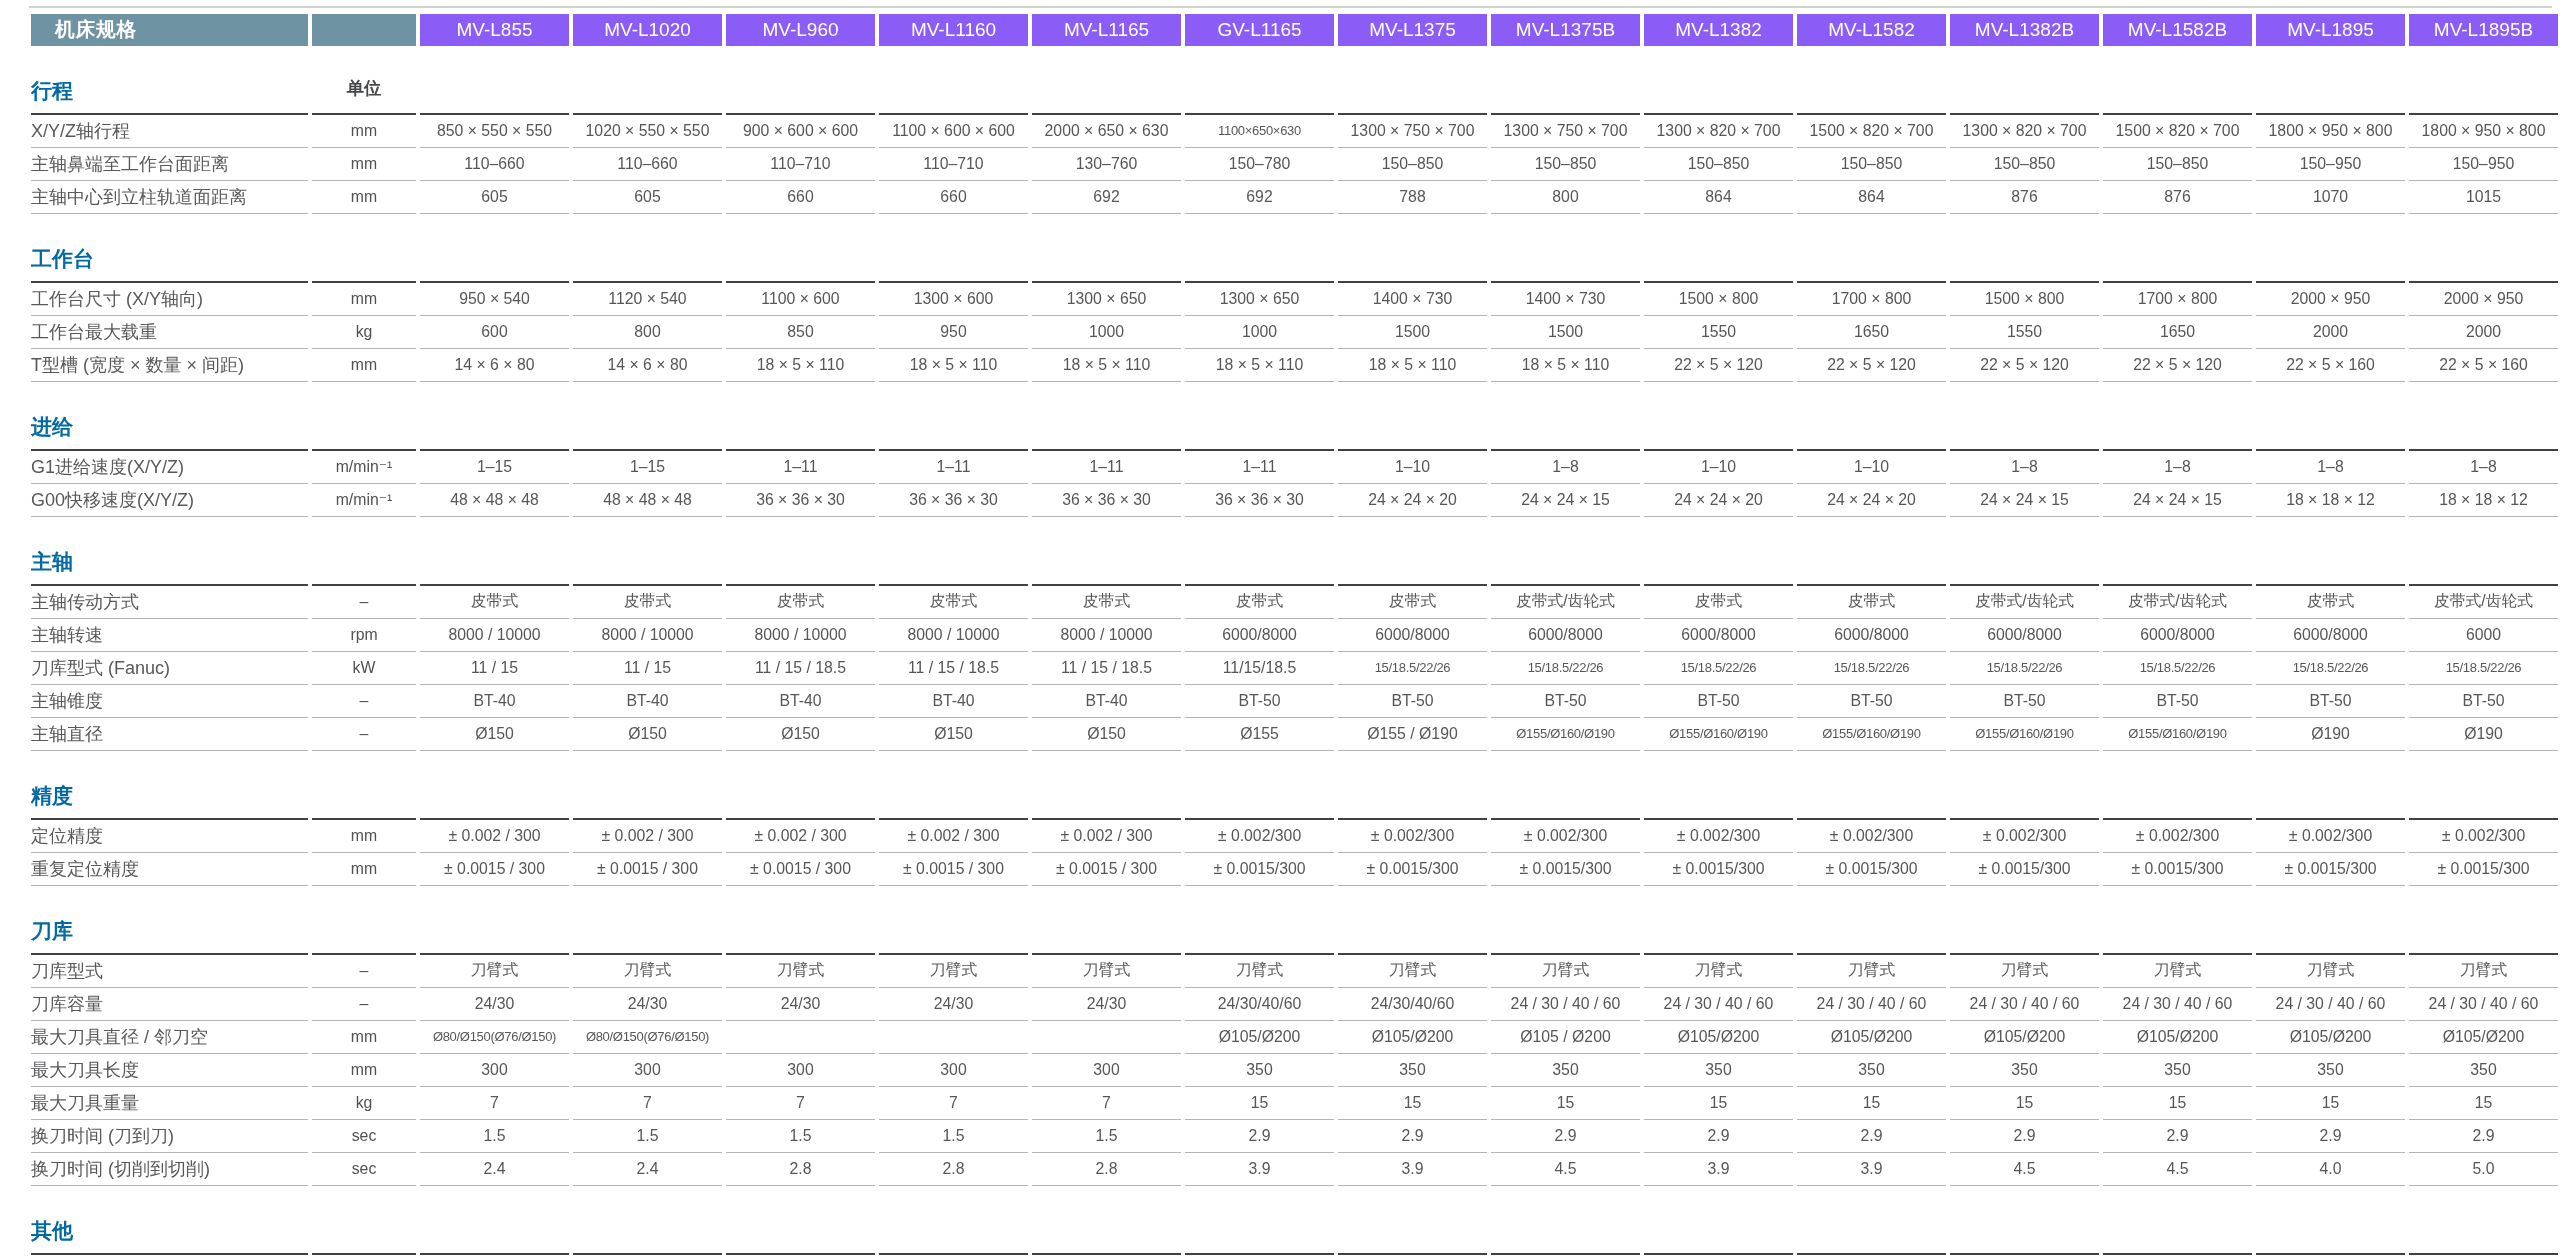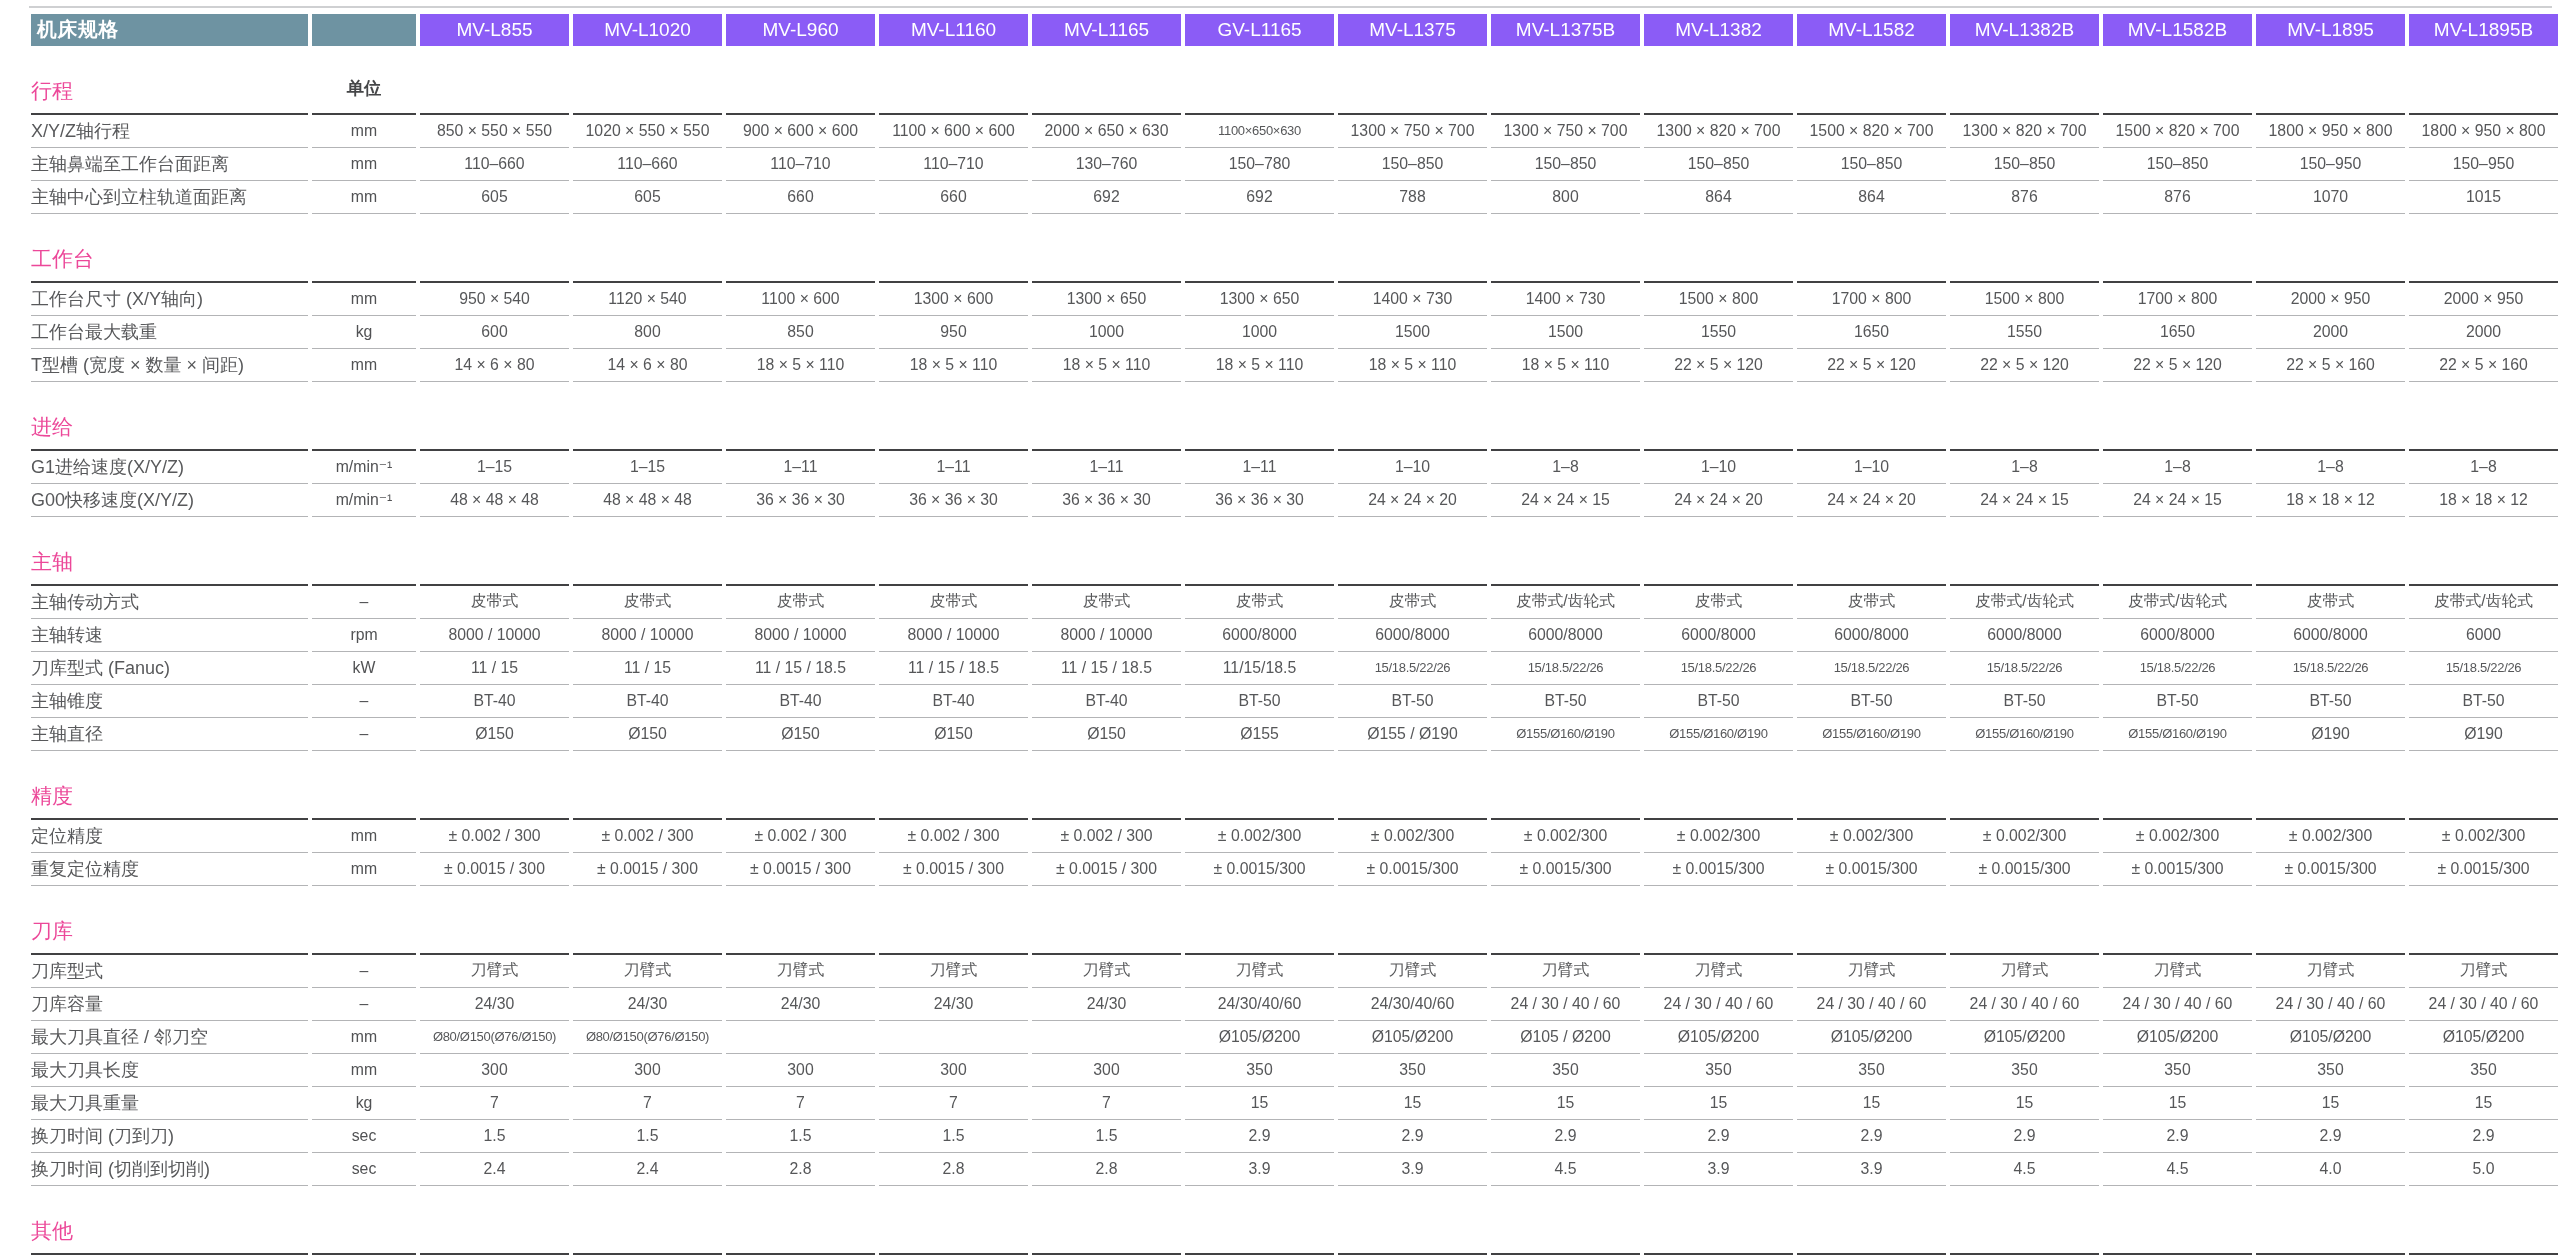--- a/index.html
+++ b/index.html
@@ -2,25 +2,25 @@
 <html style="font-size:12.6px"><head>
 <meta charset="utf-8">
 <style>
   html,body{margin:0;padding:0;background:#ffffff;}
   body{font-family:"Liberation Sans","DejaVu Sans",sans-serif;color:#565759;}
   .page{width:2576px;height:1260px;box-sizing:border-box;background:#fff;padding:6.3px 22px 0 27px;overflow:hidden;}
   .topline{height:1.6px;background:#cfd0d2;margin:0 1.6px 6.3px 1.6px;}
   table{width:2526px;border-collapse:separate;border-spacing:4.7px 0;table-layout:fixed;}
   th,td{padding:0;overflow:hidden;}
   thead th{height:31.5px;}
-  .hd-title{background:#6e93a2;color:#fff;text-align:left;padding-left:6px;font-size:19.7px;font-weight:700;letter-spacing:0.8px;}
+  .hd-title{background:#6e93a2;color:#fff;text-align:left;padding-left:24px;font-size:19.7px;font-weight:700;letter-spacing:0.8px;}
   .hd-unit{background:#6e93a2;}
   .hd-model{background:#8b5cf6;color:#fff;font-size:19px;font-weight:500;text-align:center;white-space:nowrap;}
   .section-row td{border-bottom:2.4px solid #414143;height:54px;vertical-align:bottom;}
-  .sec-title{font-size:21px;color:#ec4899;font-weight:400;text-align:left;padding-bottom:7.9px;white-space:nowrap;}
+  .sec-title{font-size:21px;color:#0369a1;font-weight:700;text-align:left;padding-bottom:7.9px;white-space:nowrap;}
   .sec-unit{font-size:17.3px;color:#454648;font-weight:600;text-align:center;padding-bottom:13px;}
   .data-row td{border-bottom:0.8px solid #b3b4b6;height:32px;vertical-align:middle;}
   .row-label{font-size:18px;color:#58595b;text-align:left;white-space:nowrap;}
   .row-unit{font-size:15.8px;color:#515254;text-align:center;white-space:nowrap;}
   .val{font-size:15.8px;color:#565759;text-align:center;white-space:nowrap;}
   .val.sm{font-size:13px;letter-spacing:-0.3px;}
 </style>
 </head>
 <body>
 

